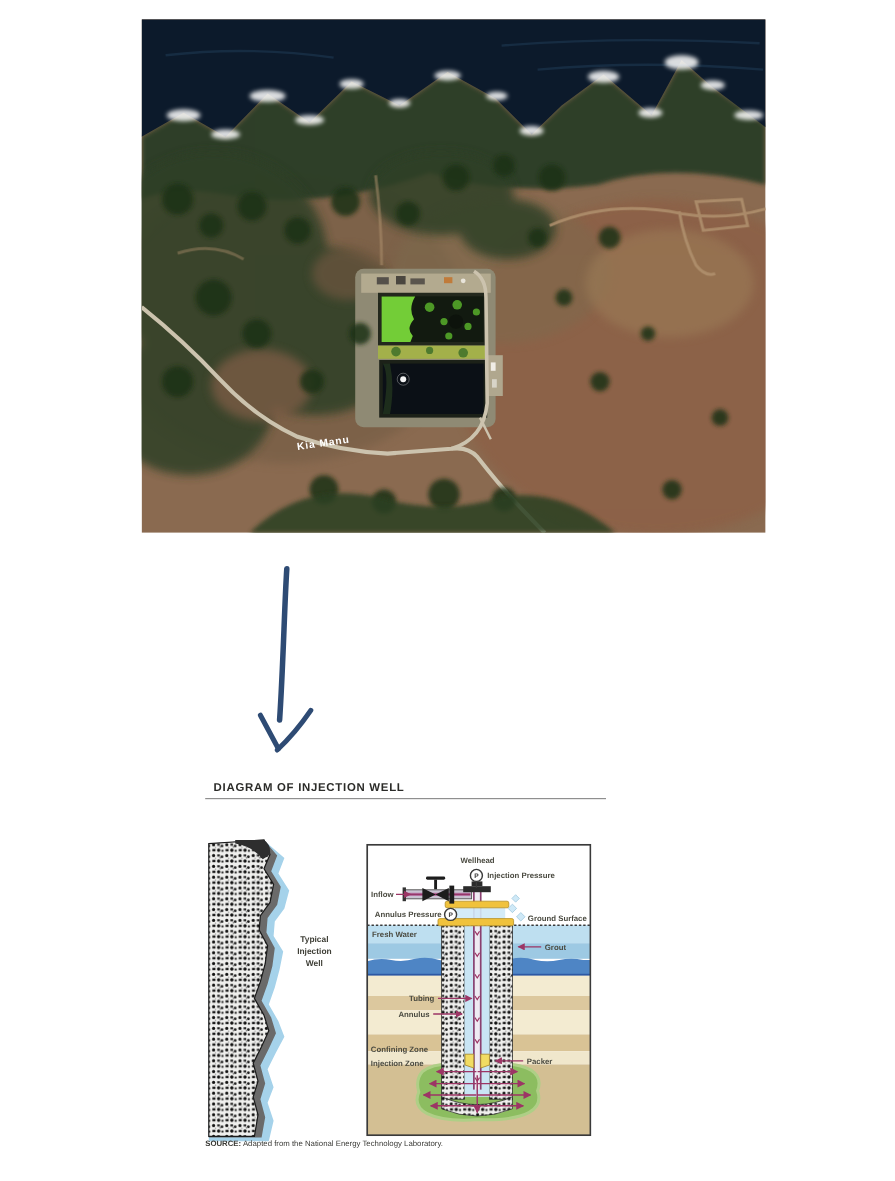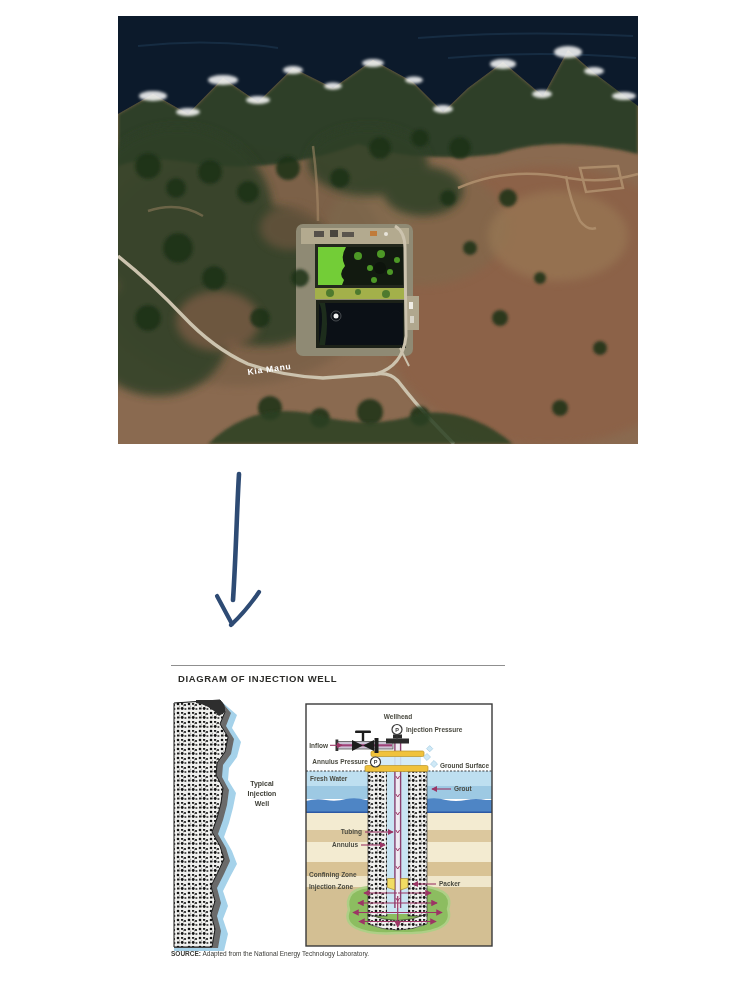--- a/index.html
+++ b/index.html
@@ -2,21 +2,21 @@
 <html><head>
 <meta charset="utf-8">
 <style>
   html,body{margin:0;padding:0;background:#fff;}
   body{font-family:"Liberation Sans", sans-serif;}
   .page{position:relative;width:746px;height:984px;background:#ffffff;overflow:hidden;}
   .abs{position:absolute;}
   .sat-img{left:118px;top:16px;width:520px;height:428px;}
   .down-arrow{left:205px;top:465px;width:70px;height:170px;}
   .diagram-rule{left:171px;top:665px;width:334px;border-top:1px solid #8f8f8f;height:0;}
-  .diagram-title{left:178px;top:673px;font-size:9.5px;font-weight:bold;letter-spacing:0.6px;color:#2b2b28;white-space:nowrap;}
+  .diagram-title{left:178px;top:651px;font-size:9.5px;font-weight:bold;letter-spacing:0.6px;color:#2b2b28;white-space:nowrap;}
   .rock-svg{left:171px;top:698px;width:85px;height:255px;}
   .well-type-label{left:228px;top:779px;width:68px;text-align:center;font-size:7px;font-weight:bold;color:#3f3f37;line-height:10px;}
   .panel-svg{left:305px;top:703px;width:188px;height:244px;}
   .source-line{left:171px;top:950px;font-size:6.5px;color:#3a3a36;white-space:nowrap;}
   .source-line b{font-weight:bold;}
   svg text{font-family:"Liberation Sans", sans-serif;}
 </style>
 </head>
 <body>
 

